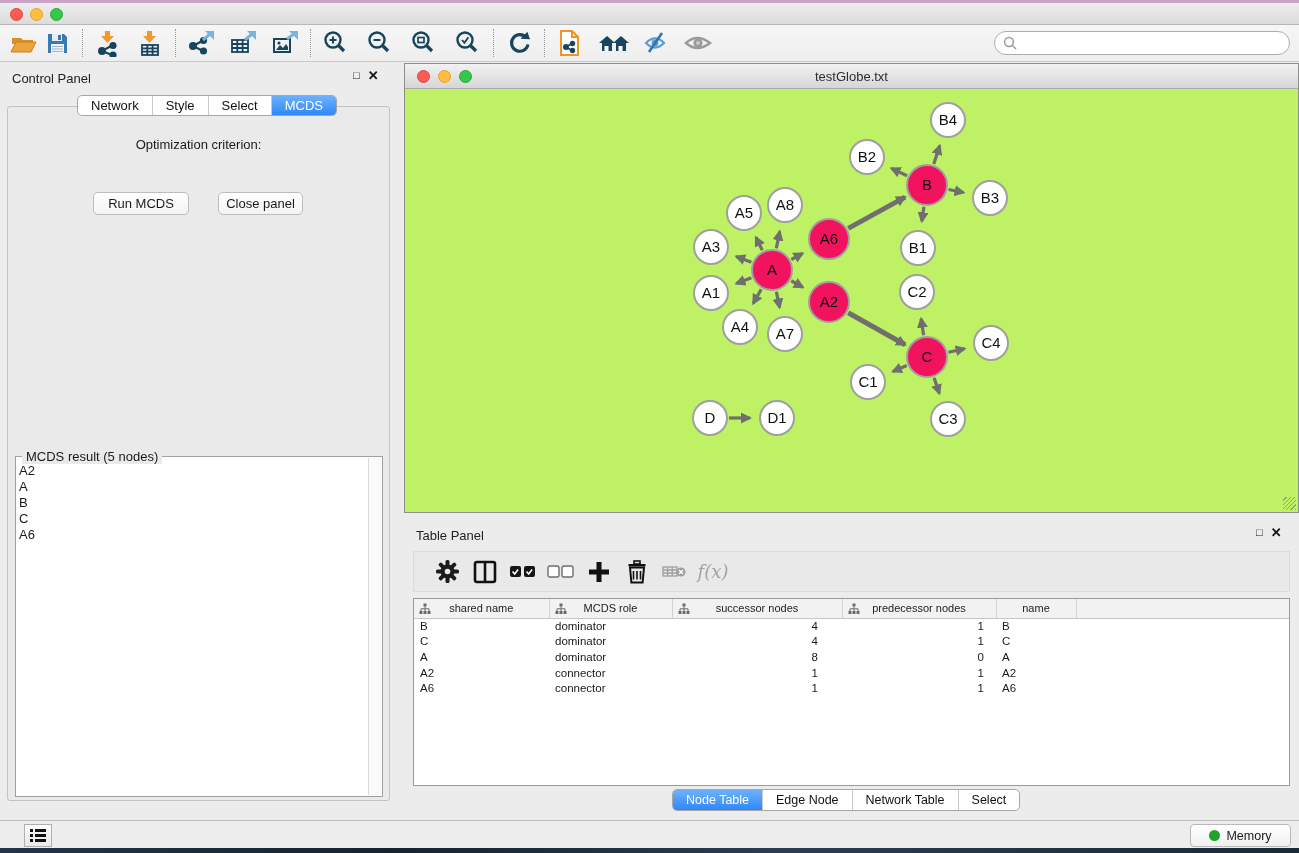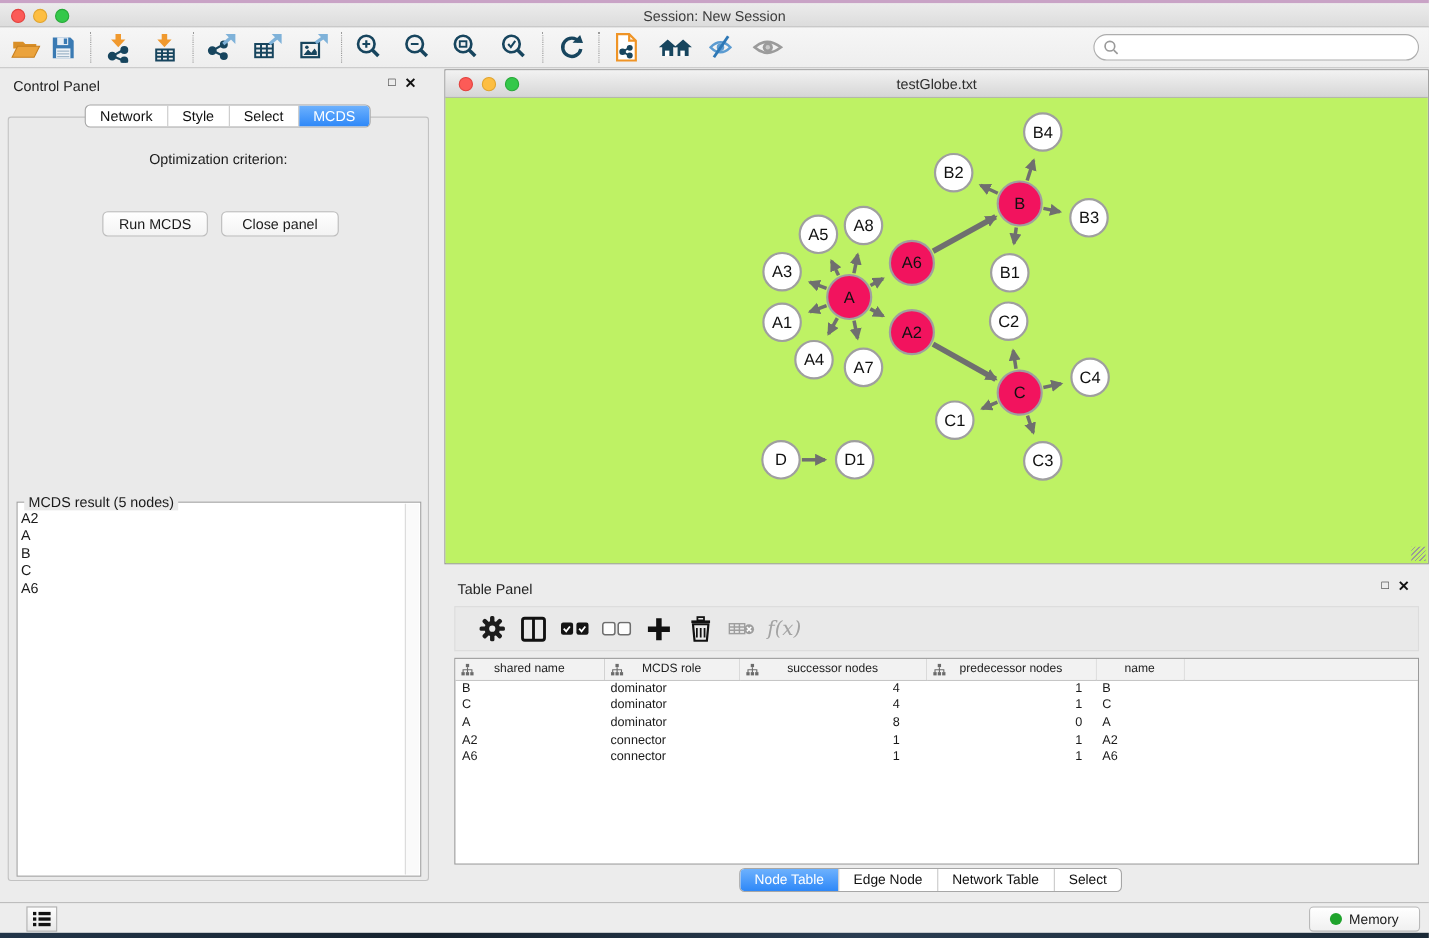--- a/index.html
+++ b/index.html
@@ -47,21 +47,21 @@
   #criterion-dropdown { position:absolute; left:37px; top:50px; width:312px; height:24px; background:#fff;
     border:1px solid #ababab; border-radius:5px; display:flex; align-items:center; }
   #criterion-dropdown .ddtext { flex:1; padding-left:9px; font-size:13px; white-space:nowrap; }
   #criterion-dropdown .stepper { width:21px; height:22px; margin-right:1px; border-radius:0 4px 4px 0;
     background:linear-gradient(#6db1fd,#2e88f8); display:flex; flex-direction:column; align-items:center; justify-content:center; gap:2px; }
   .tri-up { width:0; height:0; border-left:4px solid transparent; border-right:4px solid transparent; border-bottom:5px solid #fff; }
   .tri-dn { width:0; height:0; border-left:4px solid transparent; border-right:4px solid transparent; border-top:5px solid #fff; }
   .push-btn { position:absolute; top:85px; height:23px; background:linear-gradient(#ffffff,#f3f3f3);
     border:1px solid #bdbdbd; border-radius:5px; font-size:13px; text-align:center; padding-top:3px; }
   #run-btn { left:85px; width:96px; }
-  #closep-btn { left:193px; width:107px; }
+  #closep-btn { left:210px; width:85px; }
 
   #result-box { position:absolute; left:7px; top:349px; width:368px; height:341px;
     border:1px solid #9f9f9f; background:#fff; }
   #result-legend { position:absolute; left:6px; top:-8px; background:#eaeaea; padding:0 4px; font-size:13px; }
   #result-list { position:absolute; left:3px; top:6px; right:16px; bottom:2px; overflow:hidden; }
   .result-item { font-size:13px; height:16px; }
   #result-scroll { position:absolute; right:1px; top:1px; bottom:1px; width:13px; background:#fafafa; border-left:1px solid #d9d9d9; }
 
   
   #network-frame { position:absolute; left:404px; top:63px; width:895px; height:450px;
@@ -112,21 +112,20 @@
 </style>
 </head>
 <body>
 
 <div id="wallpaper-top"></div>
 
 <div id="titlebar">
   <div class="tl tl1"></div>
   <div class="tl tl2"></div>
   <div class="tl tl3"></div>
-  <div class="title">Session: New Session</div>
 </div>
 
 <div id="toolbar">
   <div class="tbi" style="margin-left:6px">
     <svg width="27" height="23">
       <path d="M2,6 h9 l2,2 h10 v4 h-21 z" fill="#d98f28"></path>
       <path d="M1,20 l5,-10 h20 l-5,10 z" fill="#eba33c" stroke="#c77f1f" stroke-width="1"></path>
     </svg>
   </div>
   <div class="tbi">

